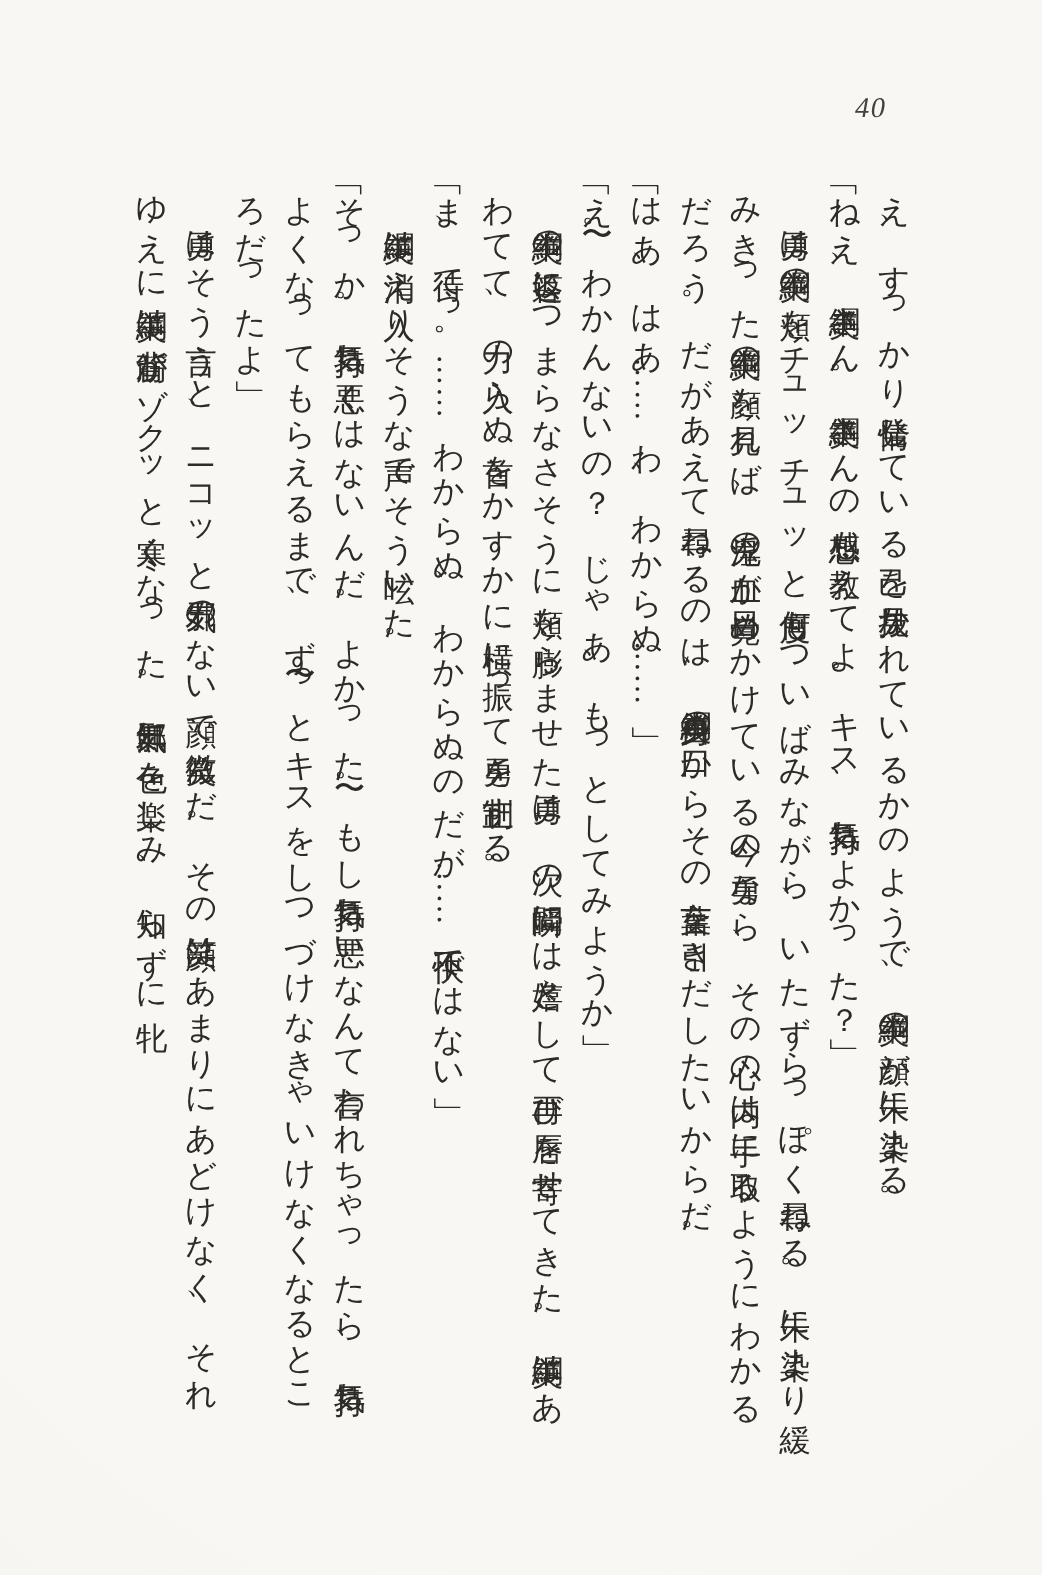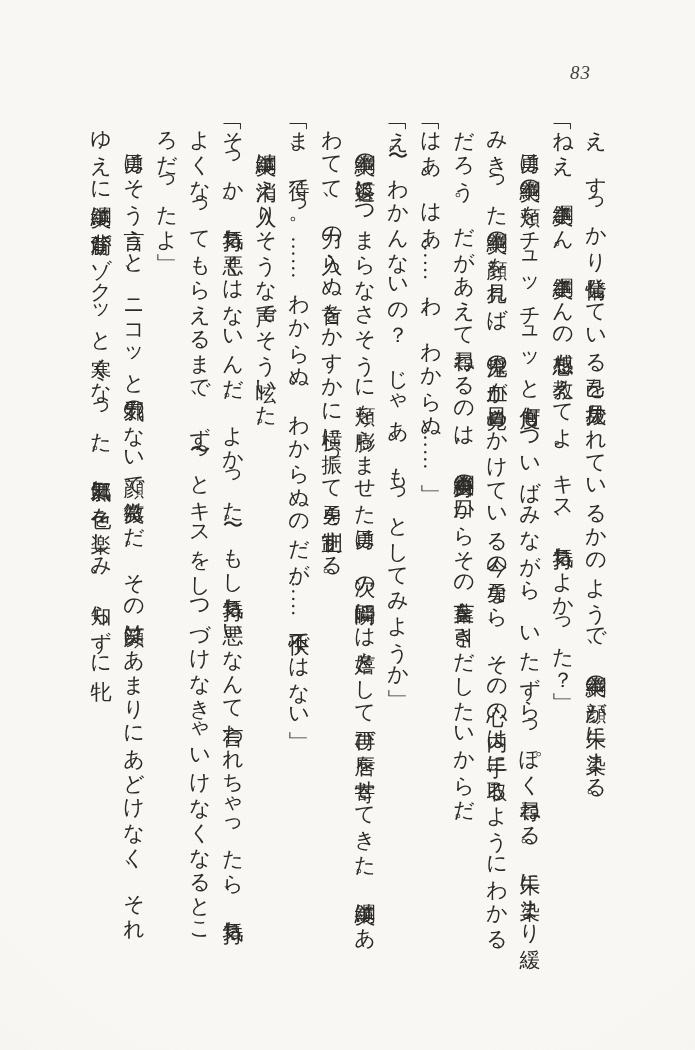--- a/index.html
+++ b/index.html
@@ -50,21 +50,21 @@
   
   .hang {
     margin-bottom: -20px;
   }
 </style>
 </head>
 <body>
 
 <div class="page">
 
-  <div class="page-number">83</div>
+  <div class="page-number">40</div>
 
   <div class="text-block">
 
     <p><span>え、すっかり発情している己を見抜かれているかのようで、美綱の顔が朱に染まる。</span><span class="hang"></span></p>
 
     <p><span>「ねえ、美綱さん。美綱さんの感想も教えてよ。キス、気持ちよかった？」</span><span class="hang"></span></p>
 
     <p class="indent"><span>勇は美綱の頬をチュッチュッと何度もついばみながら、いたずらっぽく尋ねる。朱に染まり緩みきった美綱の顔を見れば、淫鬼の血が目覚めかけている今の勇なら、その心の内は手に取るようにわかるだろう。だがあえて尋ねるのは、美綱自身の口からその言葉を引きだしたいからだ。</span><span class="hang"></span></p>
 
     <p><span>「はあ、はあ……わ、わからぬ……」</span><span class="hang"></span></p>

